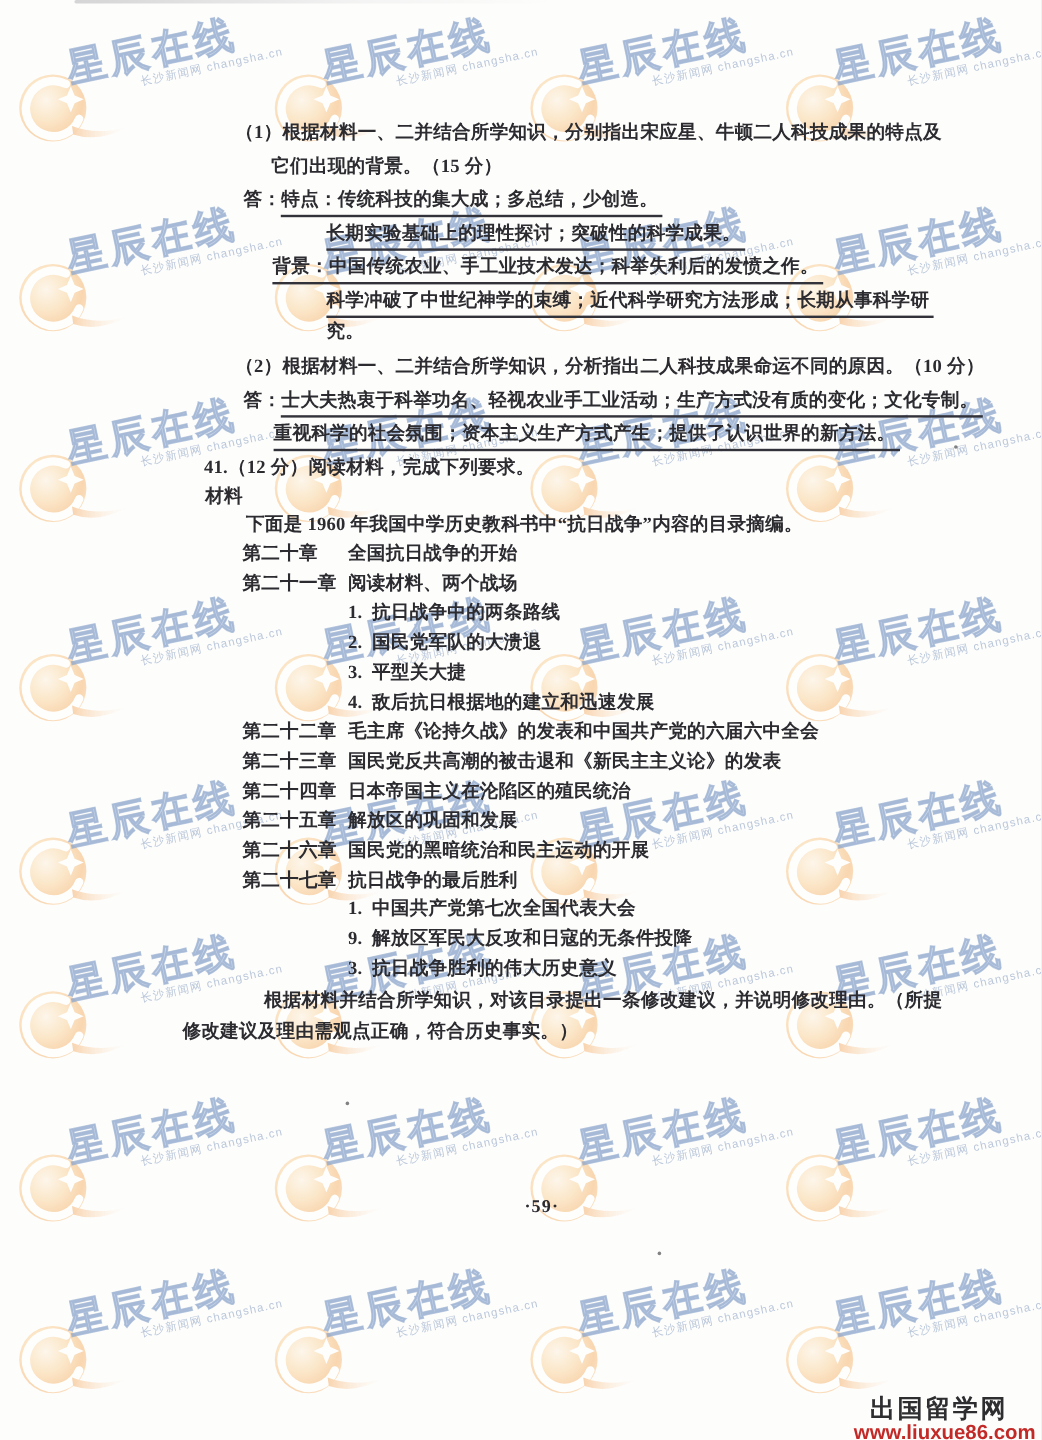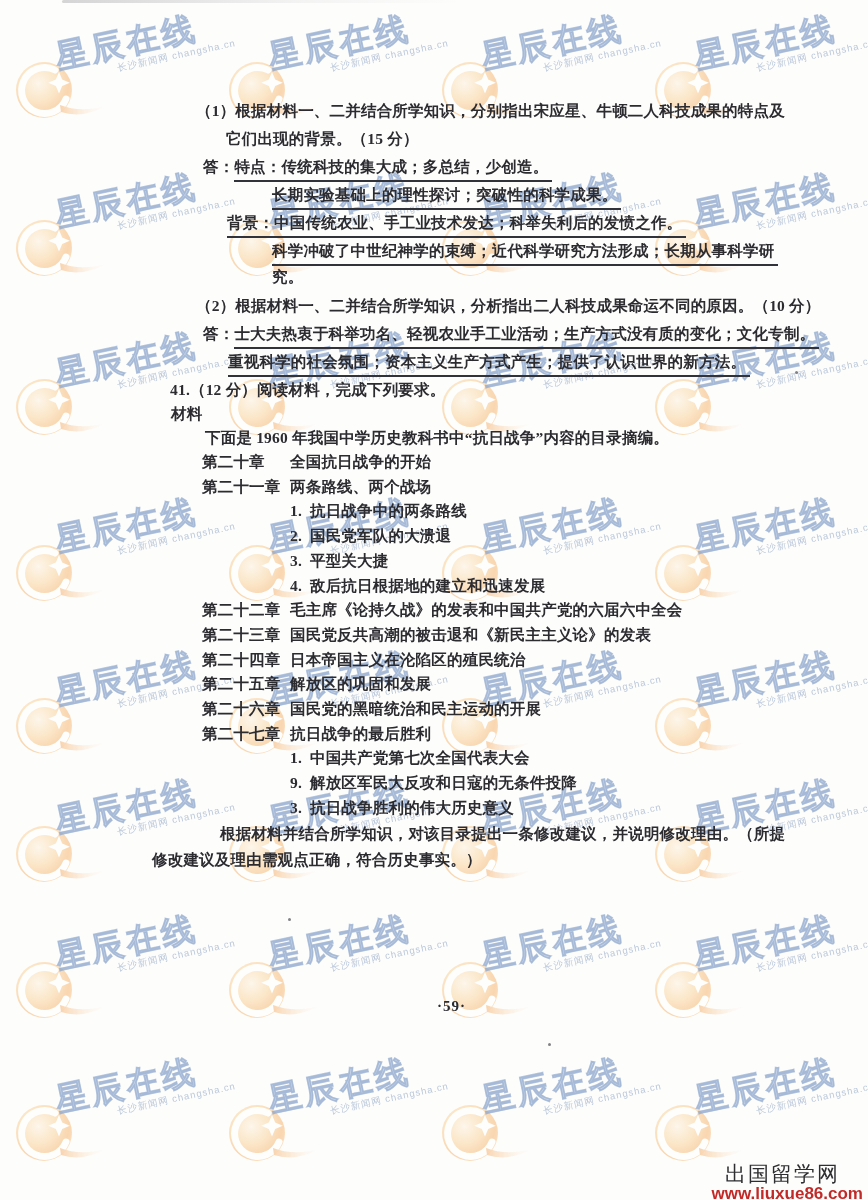--- a/index.html
+++ b/index.html
@@ -16,21 +16,21 @@
   .wm-sub{font-family:"Liberation Sans","DejaVu Sans",sans-serif;font-size:9.5px;
           letter-spacing:1px;color:rgba(150,170,200,.65);margin:-1px 0 0 58px;white-space:nowrap;}
   
   #doc{position:absolute;inset:0;z-index:2;}
   .ln{position:absolute;white-space:nowrap;font-size:15.5px;font-weight:700;
       color:#2b2b30;line-height:20px;letter-spacing:.2px;}
   .u{border-bottom:2px solid #32323a;padding-bottom:3px;padding-right:4px;font-family:Liberation Mono, monospace;}
   .ch-no{display:inline-block;width:88px;}
   .pgnum{font-weight:700;font-size:15px;letter-spacing:1px;margin-top:48px;}
   
-  .f-brand{position:absolute;right:28px;top:1160px;z-index:2;font-size:21px;font-weight:400;
+  .f-brand{position:absolute;right:28px;top:1160px;z-index:2;font-size:21px;font-weight:700;
            color:#2e2e30;letter-spacing:2px;text-align:right;}
   .f-url{position:absolute;right:5px;top:1184px;z-index:2;font-size:17px;font-weight:700;
          font-family:"Liberation Sans","DejaVu Sans",sans-serif;}
   
   .smudge{position:absolute;left:62px;top:0;width:400px;height:3px;z-index:3;
           background:linear-gradient(90deg,rgba(70,70,80,.22),rgba(70,70,80,.05) 60%,transparent);border-radius:2px;}
   .speck{position:absolute;width:3px;height:3px;border-radius:50%;background:rgba(30,30,35,.55);z-index:3;}
 </style>
 </head>
 <body>
@@ -826,21 +826,21 @@
     <div class="ln" style="top:296px;left:196px">（2）根据材料一、二并结合所学知识，分析指出二人科技成果命运不同的原因。（10 分）</div>
     <div class="ln" style="top:324px;left:203px"><span>答：</span><span class="u">士大夫热衷于科举功名、轻视农业手工业活动；生产方式没有质的变化；文化专制。</span></div>
     <div class="ln" style="top:352px;left:228px"><span class="u">重视科学的社会氛围；资本主义生产方式产生；提供了认识世界的新方法。</span></div>
 
     <div class="ln" style="top:380px;left:170px">41.（12 分）阅读材料，完成下列要求。</div>
     <div class="ln" style="top:404px;left:171px">材料</div>
     <div class="ln" style="top:428px;left:205px">下面是 1960 年我国中学历史教科书中“抗日战争”内容的目录摘编。</div>
 
     <div>
         <div class="ln" style="top:452px;left:202px"><span class="ch-no">第二十章</span><span>全国抗日战争的开始</span></div>
-        <div class="ln" style="top:476.7px;left:202px"><span class="ch-no">第二十一章</span><span>两条路线、两个战场</span></div>
+        <div class="ln" style="top:476.7px;left:202px"><span class="ch-no">第二十一章</span><span>阅读材料、两个战场</span></div>
         <div class="ln" style="top:501.4px;left:290px">1. 抗日战争中的两条路线</div>
         <div class="ln" style="top:526.1px;left:290px">2. 国民党军队的大溃退</div>
         <div class="ln" style="top:550.8000000000001px;left:290px">3. 平型关大捷</div>
         <div class="ln" style="top:575.5000000000001px;left:290px">4. 敌后抗日根据地的建立和迅速发展</div>
         <div class="ln" style="top:600.2000000000002px;left:202px"><span class="ch-no">第二十二章</span><span>毛主席《论持久战》的发表和中国共产党的六届六中全会</span></div>
         <div class="ln" style="top:624.9000000000002px;left:202px"><span class="ch-no">第二十三章</span><span>国民党反共高潮的被击退和《新民主主义论》的发表</span></div>
         <div class="ln" style="top:649.6000000000003px;left:202px"><span class="ch-no">第二十四章</span><span>日本帝国主义在沦陷区的殖民统治</span></div>
         <div class="ln" style="top:674.3000000000003px;left:202px"><span class="ch-no">第二十五章</span><span>解放区的巩固和发展</span></div>
         <div class="ln" style="top:699.0000000000003px;left:202px"><span class="ch-no">第二十六章</span><span>国民党的黑暗统治和民主运动的开展</span></div>
         <div class="ln" style="top:723.7000000000004px;left:202px"><span class="ch-no">第二十七章</span><span>抗日战争的最后胜利</span></div>

